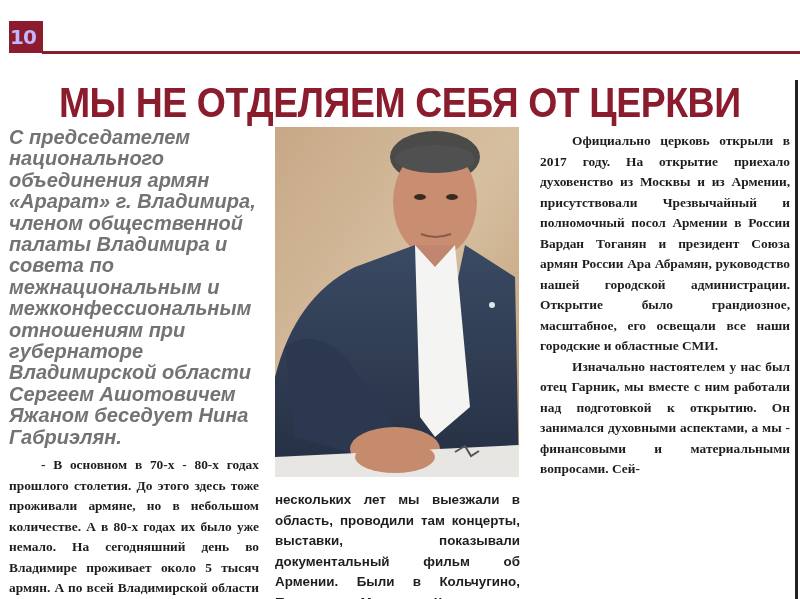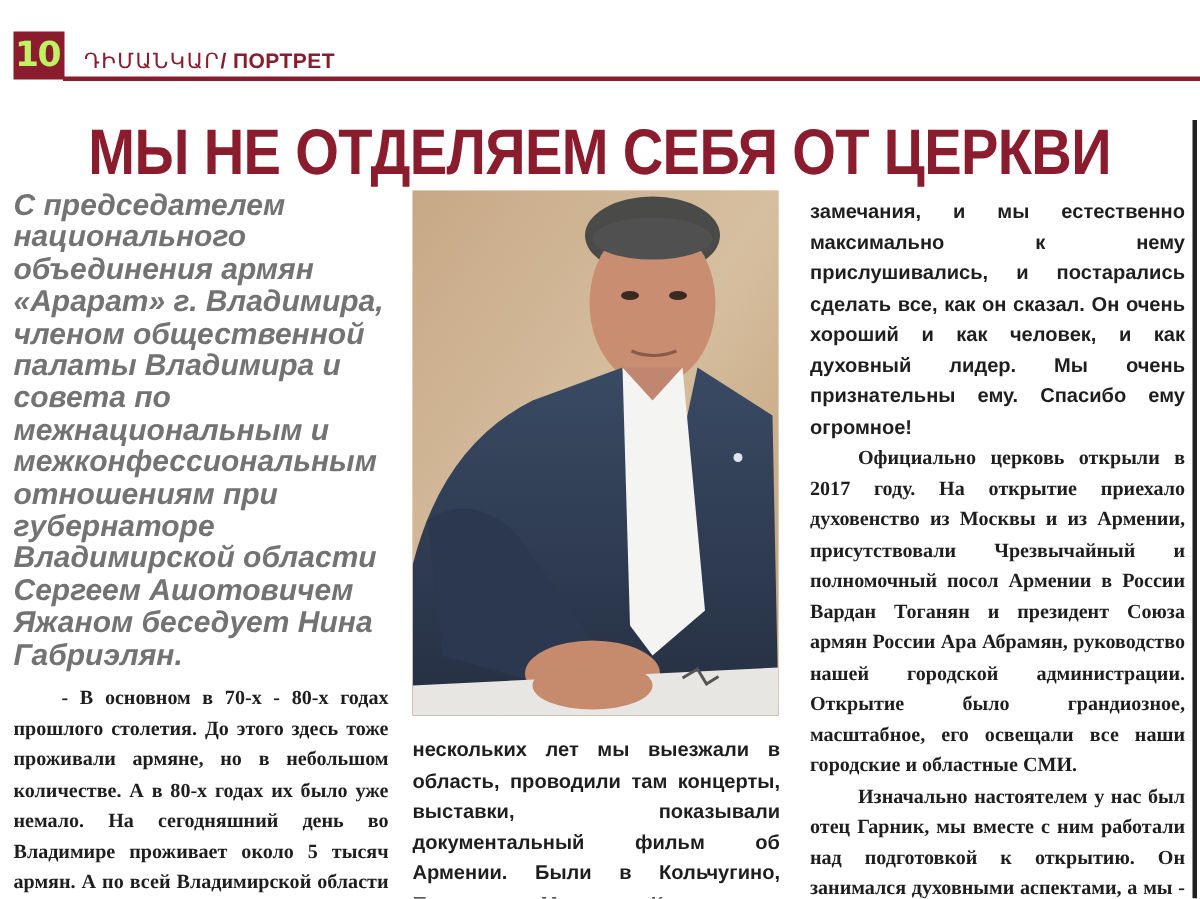--- a/index.html
+++ b/index.html
@@ -5,22 +5,22 @@
     html, body { margin: 0; padding: 0; }
     body {
       width: 800px; height: 599px; overflow: hidden; position: relative;
       background: #ffffff;
       font-family: "Liberation Sans", sans-serif;
       color: #1a1a1a;
     }
     .header { position: absolute; left: 0; top: 0; width: 800px; height: 56px; }
     .page-num {
       position: absolute; left: 9px; top: 21px; width: 33px; height: 32px;
-      background: #8a1c2e; color: #bef264;
-      font-family: "DejaVu Sans", sans-serif; font-weight: bold; font-size: 23px;
+      background: #8a1c2e; color: #c4b5fd;
+      font-family: "DejaVu Sans", sans-serif; font-weight: bold; font-size: 20px;
       line-height: 33px; text-align: left; padding-left: 1px; letter-spacing: -1px;
     }
     .rule {
       position: absolute; left: 42px; top: 51px; width: 758px; height: 3px;
       background: #8a1c2e;
     }
     .section {
       position: absolute; left: 56px; top: 32px; font-size: 14px; font-weight: bold;
       color: #8a1c2e; letter-spacing: 0.3px;
     }
@@ -53,23 +53,20 @@
       overflow: hidden; background: #c9a882;
     }
     .col2 { left: 275px; top: 490px; width: 245px; }
     .col3 { left: 540px; top: 131px; width: 250px; }
   </style>
 </head>
 <body>
 
 <div class="header">
   <div class="page-num">10</div>
-  <div class="section">
-    <span class="arm">ԴԻՄԱՆԿԱՐ</span><span>/ </span><span>ПОРТРЕТ</span>
-  </div>
   <div class="rule"></div>
 </div>
 
 <h1 class="title" style="margin:0">МЫ НЕ ОТДЕЛЯЕМ СЕБЯ ОТ ЦЕРКВИ</h1>
 
 <div class="right-bar"></div>
 
 <div class="lead">
   <p>С председателем национального объединения армян «Арарат» г. Владимира, членом общественной палаты Владимира и совета по межнациональным и межконфессиональным отношениям при губернаторе Владимирской области Сергеем Ашотовичем Яжаном беседует Нина Габриэлян.</p>
 </div>
@@ -118,16 +115,15 @@
     <path d="M180 325 l10 -6 l6 10 l8 -5" stroke="#555" stroke-width="2" fill="none"></path>
     <ellipse cx="120" cy="330" rx="40" ry="16" fill="#c68a6c"></ellipse>
   </svg>
 </div>
 
 <div class="col col2">
   <p>нескольких лет мы выезжали в область, проводили там концерты, выставки, показывали документальный фильм об Армении. Были в Кольчугино, Петушках, Муроме, Коврове, в городе Юрьев-Польский,</p>
 </div>
 
 <div class="col col3">
-  <p>замечания, и мы естественно максимально к нему прислушивались, и постарались сделать все, как он сказал. Он очень хороший и как человек, и как духовный лидер. Мы очень признательны ему. Спасибо ему огромное!</p>
   <p class="indent">Официально церковь открыли в 2017 году. На открытие приехало духовенство из Москвы и из Армении, присутствовали Чрезвычайный и полномочный посол Армении в России Вардан Тоганян и президент Союза армян России Ара Абрамян, руководство нашей городской администрации. Открытие было грандиозное, масштабное, его освещали все наши городские и областные СМИ.</p>
   <p class="indent">Изначально настоятелем у нас был отец Гарник, мы вместе с ним работали над подготовкой к открытию. Он занимался духовными аспектами, а мы - финансовыми и материальными вопросами. Сей-</p>
 </div>
 
 </body></html>

